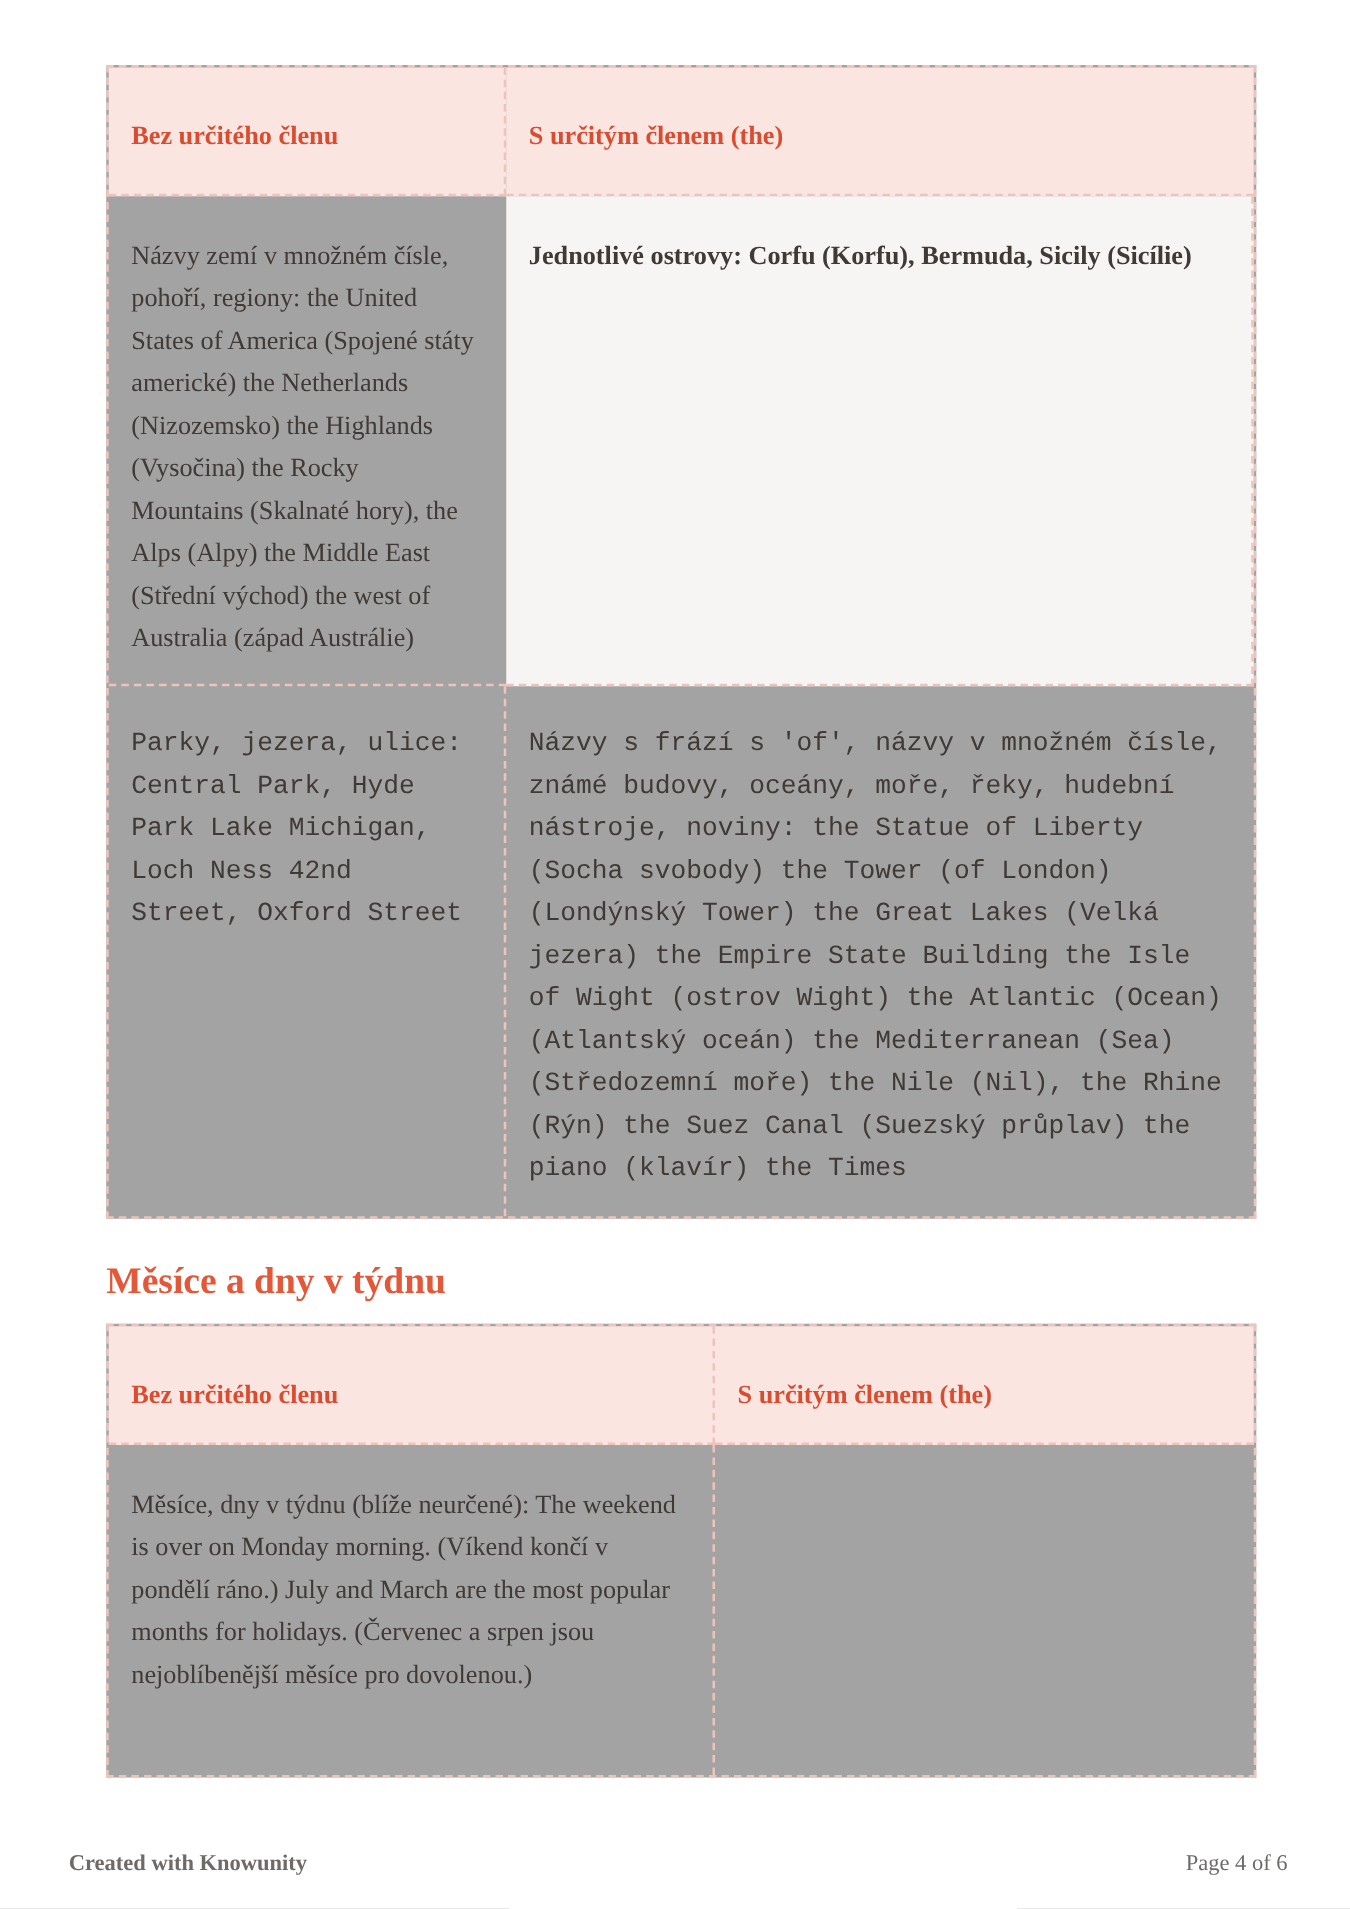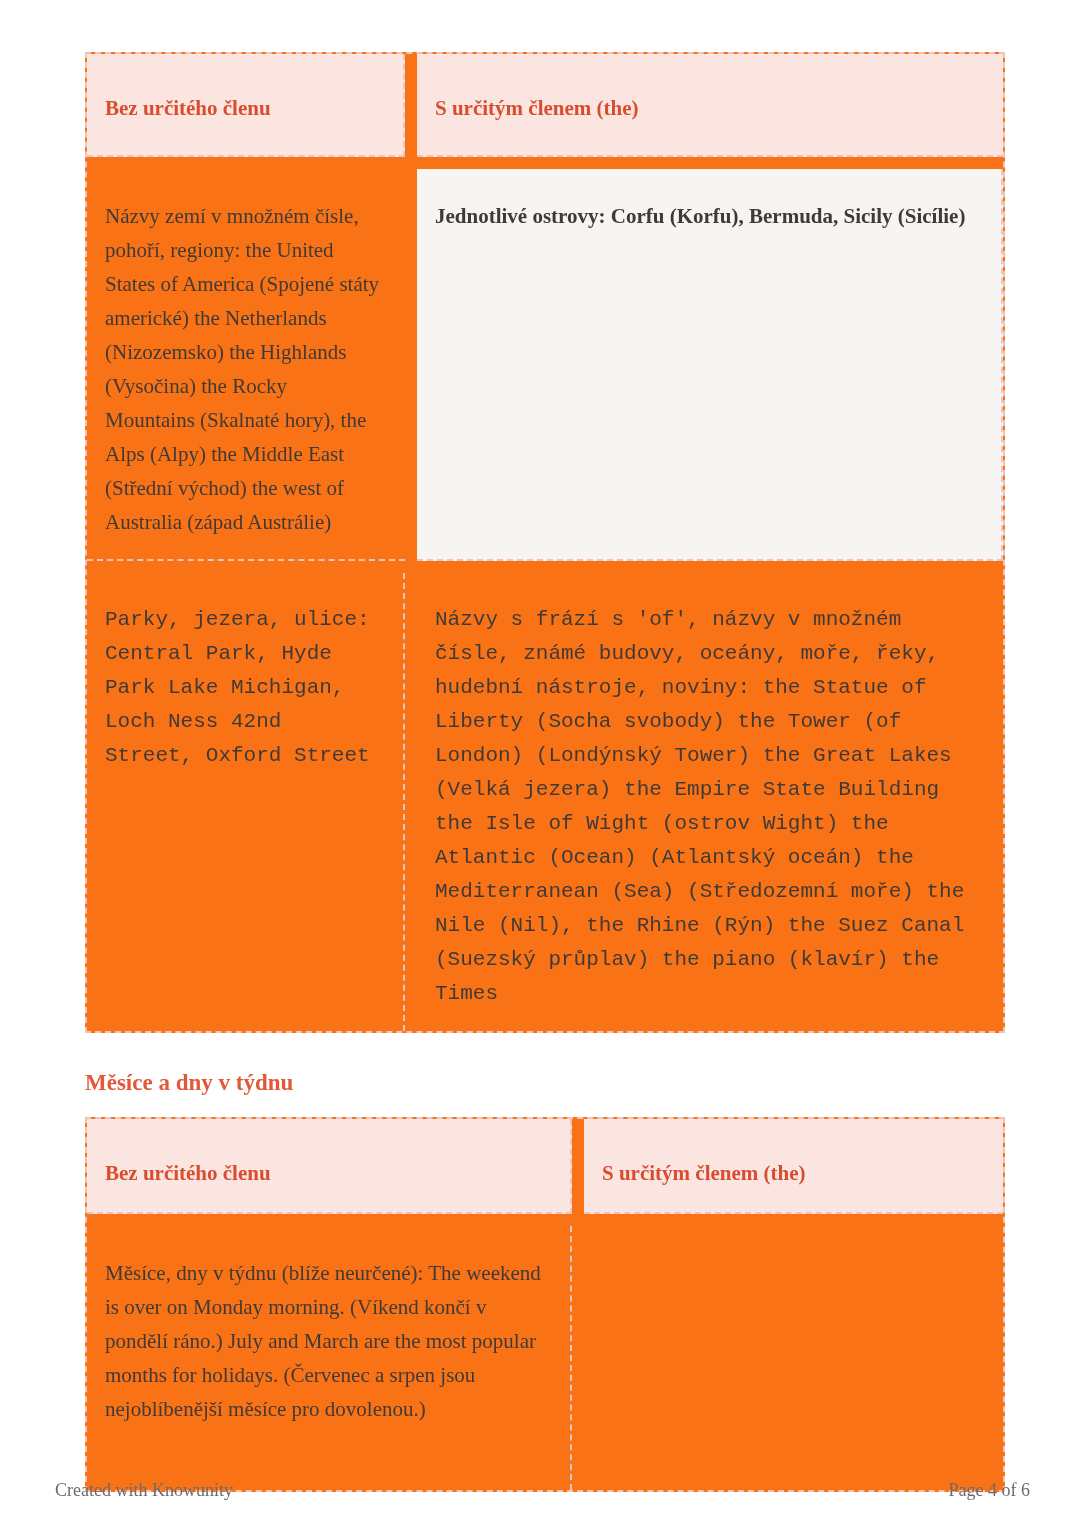--- a/index.html
+++ b/index.html
@@ -16,22 +16,21 @@
     overflow: hidden;
   }
   .content {
     padding: 52px 70px 0 85px;
   }
   .tbl {
     display: grid;
     border: 2px dashed #edc4ba;
     width: 920px;
     box-sizing: border-box;
-    background: #f97316;
-    gap: 12px;
+    background: #a3a3a3;
   }
   .tbl1 { grid-template-columns: 318px auto; }
   .tbl2 { grid-template-columns: 485px auto; }
   .cell {
     box-sizing: border-box;
     padding: 30px 24px 20px 18px;
     font-size: 21px;
     line-height: 34px;
     border-bottom: 2px dashed #edc4ba;
   }
@@ -44,37 +43,37 @@
   }
   .alt { background: #f7f4f4; font-weight: bold; }
   .t1-head { min-height: 103px; }
   .t1-r1 { min-height: 335px; }
   .t1-r2 { min-height: 170px; }
   .t1-r3 { min-height: 336px; border-bottom: none; font-family: Liberation Mono, monospace; }
   .t2-head { min-height: 95px; }
   .t2-r1 { min-height: 264px; border-bottom: none; }
   .section-heading {
     margin: 30px 0 14px 0;
-    font-size: 23px;
+    font-size: 30px;
     line-height: 40px;
     font-weight: bold;
     color: #e25839;
   }
   .page-footer {
     position: absolute;
     left: 55px;
     right: 50px;
     top: 1480px;
     display: flex;
     justify-content: space-between;
     align-items: baseline;
     font-size: 18px;
     color: #6e6a68;
   }
-  .footer-brand { font-weight: normal; }
+  .footer-brand { font-weight: bold; }
 </style>
 </head>
 <body>
 
 <div class="content">
 
   <div class="tbl tbl1">
     <div class="cell head c1 t1-head">Bez určitého členu</div>
     <div class="cell head t1-head">S určitým členem (the)</div>
 

